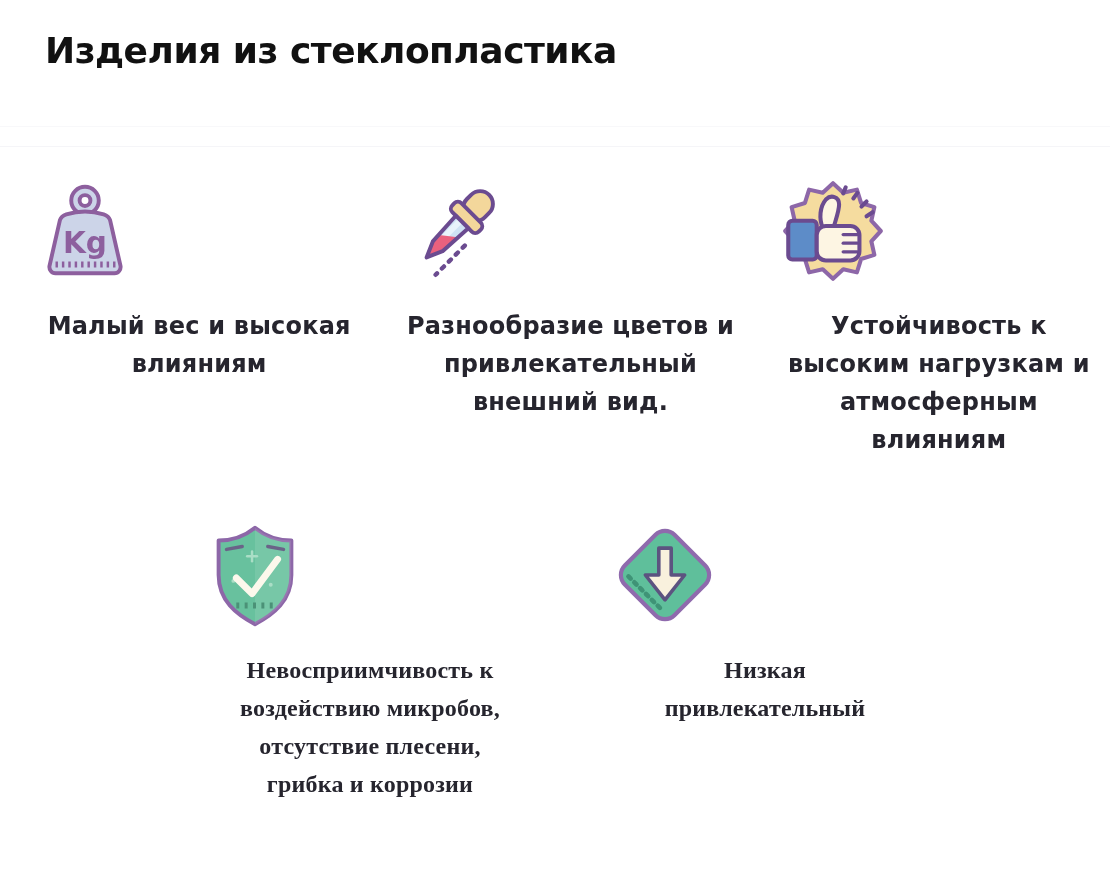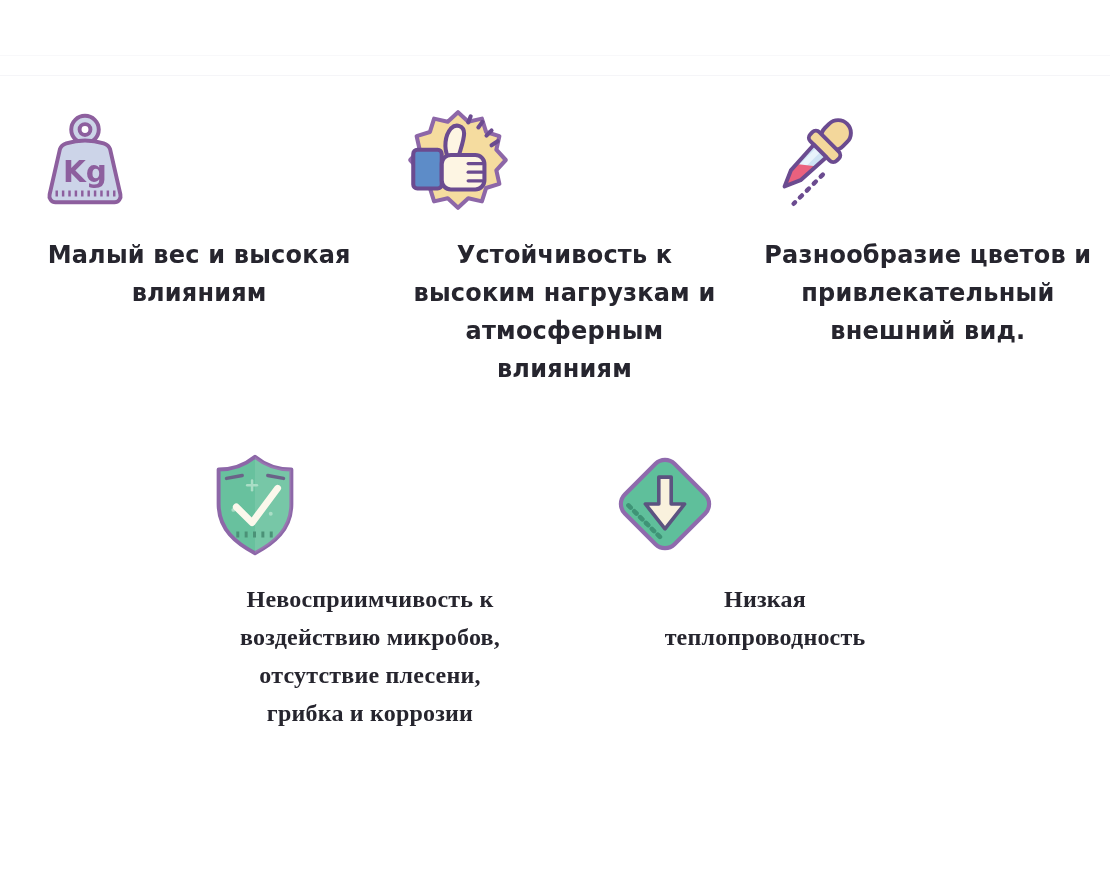--- a/index.html
+++ b/index.html
@@ -54,59 +54,38 @@
     font-family: "DejaVu Sans", sans-serif;
     font-weight: 700;
     font-size: 30px;
   }
 </style>
 </head>
 <body>
 
 <div class="page">
 
+  <h1 class="page-title">Изделия из стеклопластика</h1>
 
   <div class="hairline-a"></div>
   <div class="hairline-b"></div>
 
   <div class="feature-row row-1">
 
     <div class="feature col-1">
       <div class="icon-wrap">
         <svg width="118" height="118" viewBox="0 0 120 120" aria-hidden="true">
           <circle cx="60" cy="29" r="14" fill="#ccd4e8" stroke="#8d5f9e" stroke-width="4"></circle>
           <circle cx="60" cy="29" r="5.5" fill="#ffffff" stroke="#8d5f9e" stroke-width="4"></circle>
           <path d="M41 43 C54 39 66 39 79 43 C82 44 84.5 46 85.5 49 L96 95 C97 99 94 103 90 103 L30 103 C26 103 23 99 24 95 L34.5 49 C35.5 46 38 44 41 43 Z" fill="#ccd4e8" stroke="#8d5f9e" stroke-width="4" stroke-linejoin="round"></path>
           <text class="kg-label" x="60" y="82" text-anchor="middle" fill="#8d5f9e">Kg</text>
           <line x1="30" y1="94" x2="91" y2="94" stroke="#8d5f9e" stroke-width="6" stroke-dasharray="2.5 4"></line>
         </svg>
       </div>
       <p class="feature-caption">Малый вес и высокая
-влияниям</p>
-    </div>
-
-    <div class="feature col-3">
-      <div class="icon-wrap">
-        <svg width="122" height="122" viewBox="0 0 120 120" aria-hidden="true">
-          <polygon points="107,60 97.7,70.1 100.7,83.5 87.6,87.6 83.5,100.7 70.1,97.7 60,107 49.9,97.7 36.5,100.7 32.4,87.6 19.3,83.5 22.3,70.1 13,60 22.3,49.9 19.3,36.5 32.4,32.4 36.5,19.3 49.9,22.3 60,13 70.1,22.3 83.5,19.3 87.6,32.4 100.7,36.5 97.7,49.9" fill="#f5dc9f" stroke="#8d67a8" stroke-width="4" stroke-linejoin="round"></polygon>
-          <rect x="16" y="50" width="28" height="38" rx="4" fill="#5d8cc8" stroke="#6b4b90" stroke-width="4"></rect>
-          <path d="M50 57 C46 48 47 36 53 29 C58 24 66 26 66 34 C66 40 63 48 61 55 Z" fill="#fdf5e3" stroke="#6b4b90" stroke-width="4" stroke-linejoin="round" stroke-linecap="round"></path>
-          <rect x="44" y="55" width="42" height="34" rx="9" fill="#fdf5e3" stroke="#6b4b90" stroke-width="4"></rect>
-          <line x1="70" y1="63.5" x2="84" y2="63.5" stroke="#6b4b90" stroke-width="3.2" stroke-linecap="round"></line>
-          <line x1="70" y1="72" x2="84" y2="72" stroke="#6b4b90" stroke-width="3.2" stroke-linecap="round"></line>
-          <line x1="70" y1="80.5" x2="84" y2="80.5" stroke="#6b4b90" stroke-width="3.2" stroke-linecap="round"></line>
-          <line x1="70" y1="23" x2="72.5" y2="17" stroke="#6b4b90" stroke-width="4" stroke-linecap="round"></line>
-          <line x1="80" y1="28" x2="84" y2="22.5" stroke="#6b4b90" stroke-width="4" stroke-linecap="round"></line>
-          <line x1="88" y1="36" x2="93" y2="31" stroke="#6b4b90" stroke-width="4" stroke-linecap="round"></line>
-          <line x1="93" y1="45.5" x2="99" y2="41.5" stroke="#6b4b90" stroke-width="4" stroke-linecap="round"></line>
-        </svg>
-      </div>
-      <p class="feature-caption">Устойчивость к
-высоким нагрузкам и
-атмосферным
 влияниям</p>
     </div>
 
     <div class="feature col-2">
       <div class="icon-wrap">
         <svg width="118" height="118" viewBox="0 0 120 120" aria-hidden="true">
           <defs>
             <clipPath id="tubeclip">
               <path d="M51 47 L69 47 L67 82 L60 98 L53 82 Z"></path>
             </clipPath>
@@ -120,20 +99,42 @@
               <rect x="36" y="70" width="48" height="42" fill="#ea617e" transform="rotate(-38 60 80)"></rect>
             </g>
             <path d="M51 47 L69 47 L67 82 L60 98 L53 82 Z" fill="none" stroke="#6b4b90" stroke-width="4" stroke-linejoin="round"></path>
             <line x1="79" y1="62" x2="79" y2="104" stroke="#6b4b90" stroke-width="4.5" stroke-dasharray="3 7" stroke-linecap="round"></line>
           </g>
         </svg>
       </div>
       <p class="feature-caption">Разнообразие цветов и
 привлекательный
 внешний вид.</p>
+    </div>
+
+    <div class="feature col-3">
+      <div class="icon-wrap">
+        <svg width="122" height="122" viewBox="0 0 120 120" aria-hidden="true">
+          <polygon points="107,60 97.7,70.1 100.7,83.5 87.6,87.6 83.5,100.7 70.1,97.7 60,107 49.9,97.7 36.5,100.7 32.4,87.6 19.3,83.5 22.3,70.1 13,60 22.3,49.9 19.3,36.5 32.4,32.4 36.5,19.3 49.9,22.3 60,13 70.1,22.3 83.5,19.3 87.6,32.4 100.7,36.5 97.7,49.9" fill="#f5dc9f" stroke="#8d67a8" stroke-width="4" stroke-linejoin="round"></polygon>
+          <rect x="16" y="50" width="28" height="38" rx="4" fill="#5d8cc8" stroke="#6b4b90" stroke-width="4"></rect>
+          <path d="M50 57 C46 48 47 36 53 29 C58 24 66 26 66 34 C66 40 63 48 61 55 Z" fill="#fdf5e3" stroke="#6b4b90" stroke-width="4" stroke-linejoin="round" stroke-linecap="round"></path>
+          <rect x="44" y="55" width="42" height="34" rx="9" fill="#fdf5e3" stroke="#6b4b90" stroke-width="4"></rect>
+          <line x1="70" y1="63.5" x2="84" y2="63.5" stroke="#6b4b90" stroke-width="3.2" stroke-linecap="round"></line>
+          <line x1="70" y1="72" x2="84" y2="72" stroke="#6b4b90" stroke-width="3.2" stroke-linecap="round"></line>
+          <line x1="70" y1="80.5" x2="84" y2="80.5" stroke="#6b4b90" stroke-width="3.2" stroke-linecap="round"></line>
+          <line x1="70" y1="23" x2="72.5" y2="17" stroke="#6b4b90" stroke-width="4" stroke-linecap="round"></line>
+          <line x1="80" y1="28" x2="84" y2="22.5" stroke="#6b4b90" stroke-width="4" stroke-linecap="round"></line>
+          <line x1="88" y1="36" x2="93" y2="31" stroke="#6b4b90" stroke-width="4" stroke-linecap="round"></line>
+          <line x1="93" y1="45.5" x2="99" y2="41.5" stroke="#6b4b90" stroke-width="4" stroke-linecap="round"></line>
+        </svg>
+      </div>
+      <p class="feature-caption">Устойчивость к
+высоким нагрузкам и
+атмосферным
+влияниям</p>
     </div>
   </div>
 
   <div class="feature-row row-2">
 
     <div class="feature col-4">
       <div class="icon-wrap">
         <svg width="118" height="118" viewBox="0 0 120 120" aria-hidden="true">
           <defs>
             <clipPath id="shieldclip">
@@ -162,17 +163,17 @@
       <div class="icon-wrap">
         <svg width="124" height="124" viewBox="0 0 120 120" aria-hidden="true">
           <g transform="rotate(45 60 60)">
             <rect x="26" y="26" width="68" height="68" rx="13" fill="#5fbf9b" stroke="#8f6aad" stroke-width="4"></rect>
             <line x1="36" y1="86" x2="84" y2="86" stroke="#3f9376" stroke-width="4.5" stroke-dasharray="3 5" stroke-linecap="round"></line>
           </g>
           <path d="M54 34 L66 34 L66 60 L79 60 L60 84 L41 60 L54 60 Z" fill="#f9f1dd" stroke="#5c5380" stroke-width="3.5" stroke-linejoin="round"></path>
         </svg>
       </div>
       <p class="feature-caption">Низкая
-теплопроводность</p>
+привлекательный</p>
     </div>
   </div>
 
 </div>
 
 </body></html>

